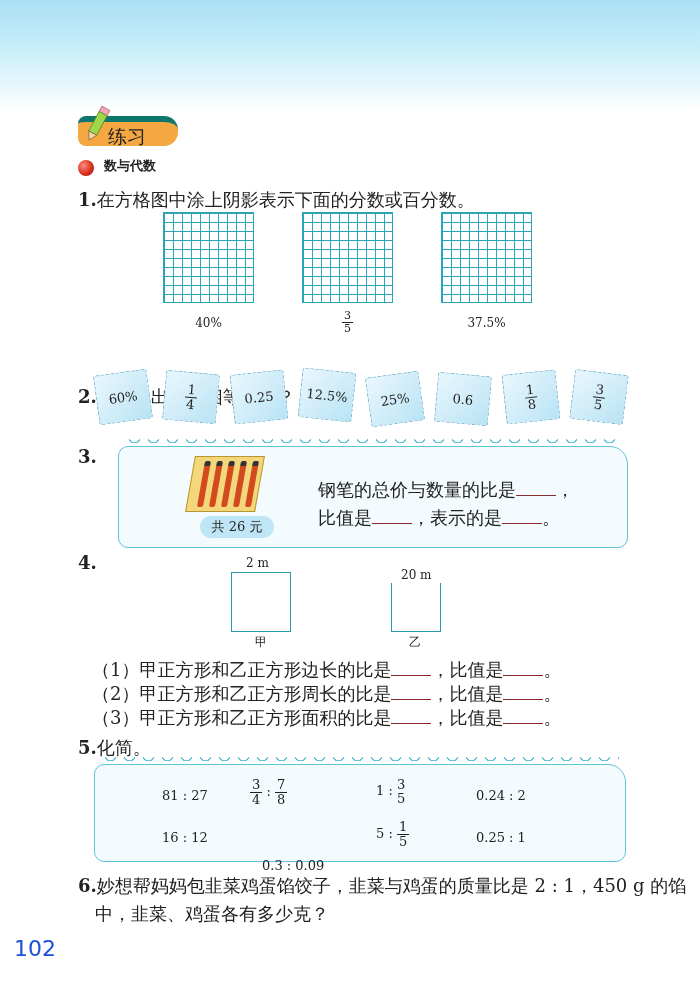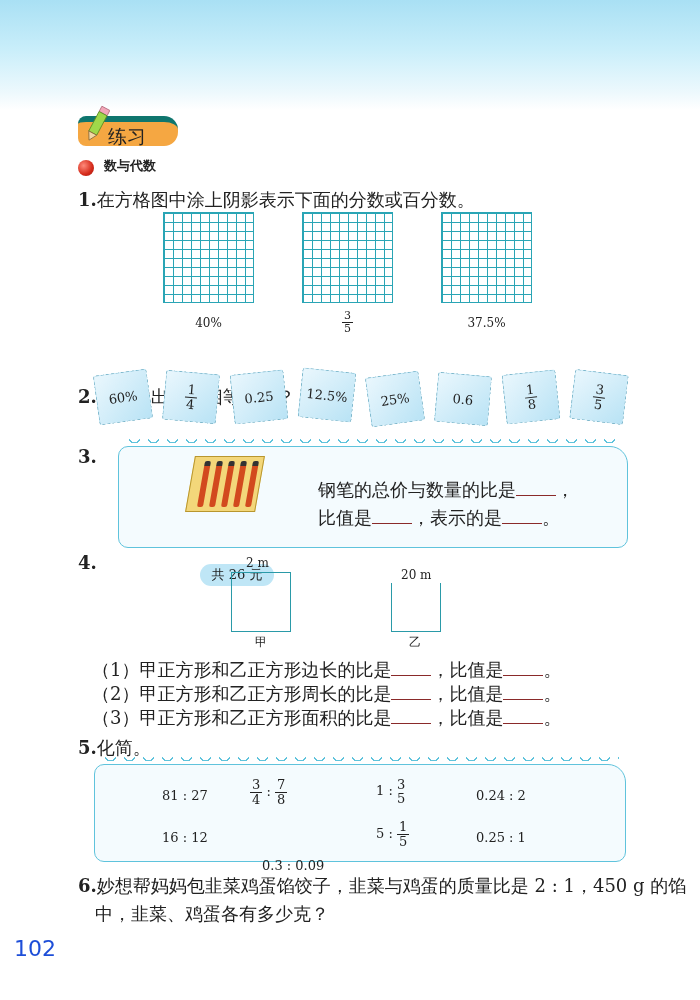--- a/index.html
+++ b/index.html
@@ -31,21 +31,21 @@
           font-size: 13px; border-radius: 3px; }
   .wavybox { border: 1.5px solid #5fc3dc; border-radius: 10px 18px 10px 10px; background: #f4fbfe; }
   .wave { position: absolute; top: -8px; left: 6px; right: 6px; height: 10px;
           background: radial-gradient(circle at 50% 0%, transparent 5px, #5fc3dc 5px, #5fc3dc 6.5px, transparent 6.5px);
           background-size: 19px 12px; background-position: 0 -2px; }
   .blank { display: inline-block; width: 40px; border-bottom: 1px solid #8a2a2a; height: 1em; vertical-align: baseline; }
   .pens { left: 190px; top: 456px; width: 70px; height: 56px; background: #f3d77a; border: 1px solid #b8962e;
           transform: skewX(-10deg); }
   .pen { position: absolute; top: 4px; width: 6px; height: 46px; background: linear-gradient(#333 0 10%, #d24a1e 10%); border-radius: 2px; }
   .price { left: 200px; top: 516px; width: 74px; height: 22px; background: #bfe6f6; border-radius: 11px;
-           font-size: 13px; display: flex; align-items: center; justify-content: center; margin-top: 48px; }
+           font-size: 13px; display: flex; align-items: center; justify-content: center; }
   .sq { border: 1.5px solid #2a9aa8; }
   .pagenum { left: 14px; top: 936px; font-size: 22px; color: #1d4ed8; font-family: "DejaVu Sans", sans-serif; }
 </style>
 </head>
 <body>
 
 <div class="topband"></div>
 
 <div class="abs lianxi">
   <span>练习</span>

